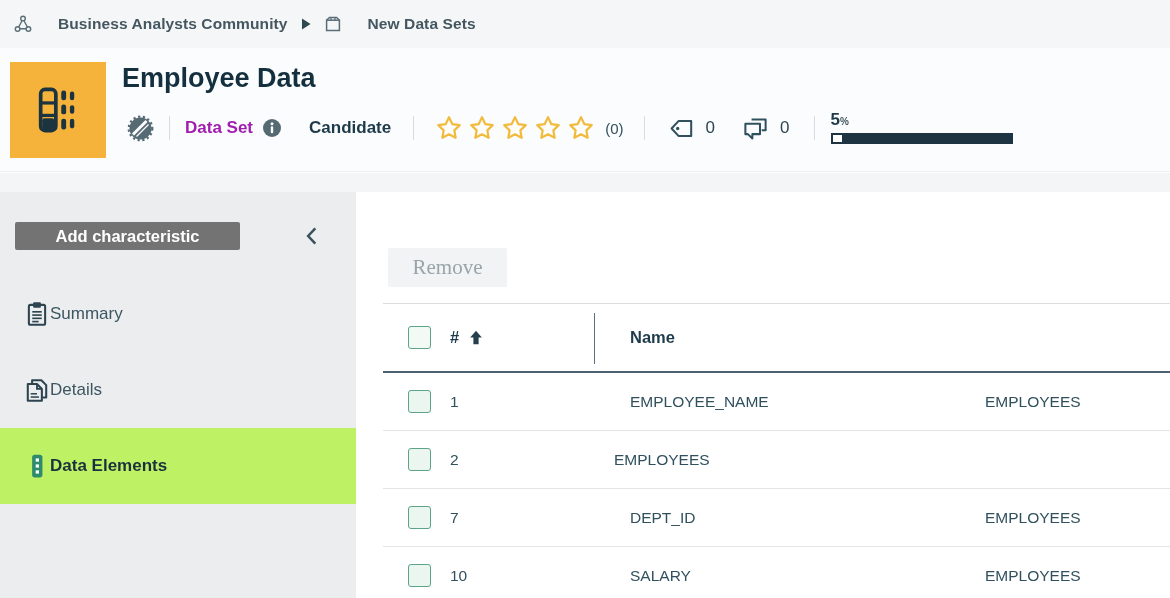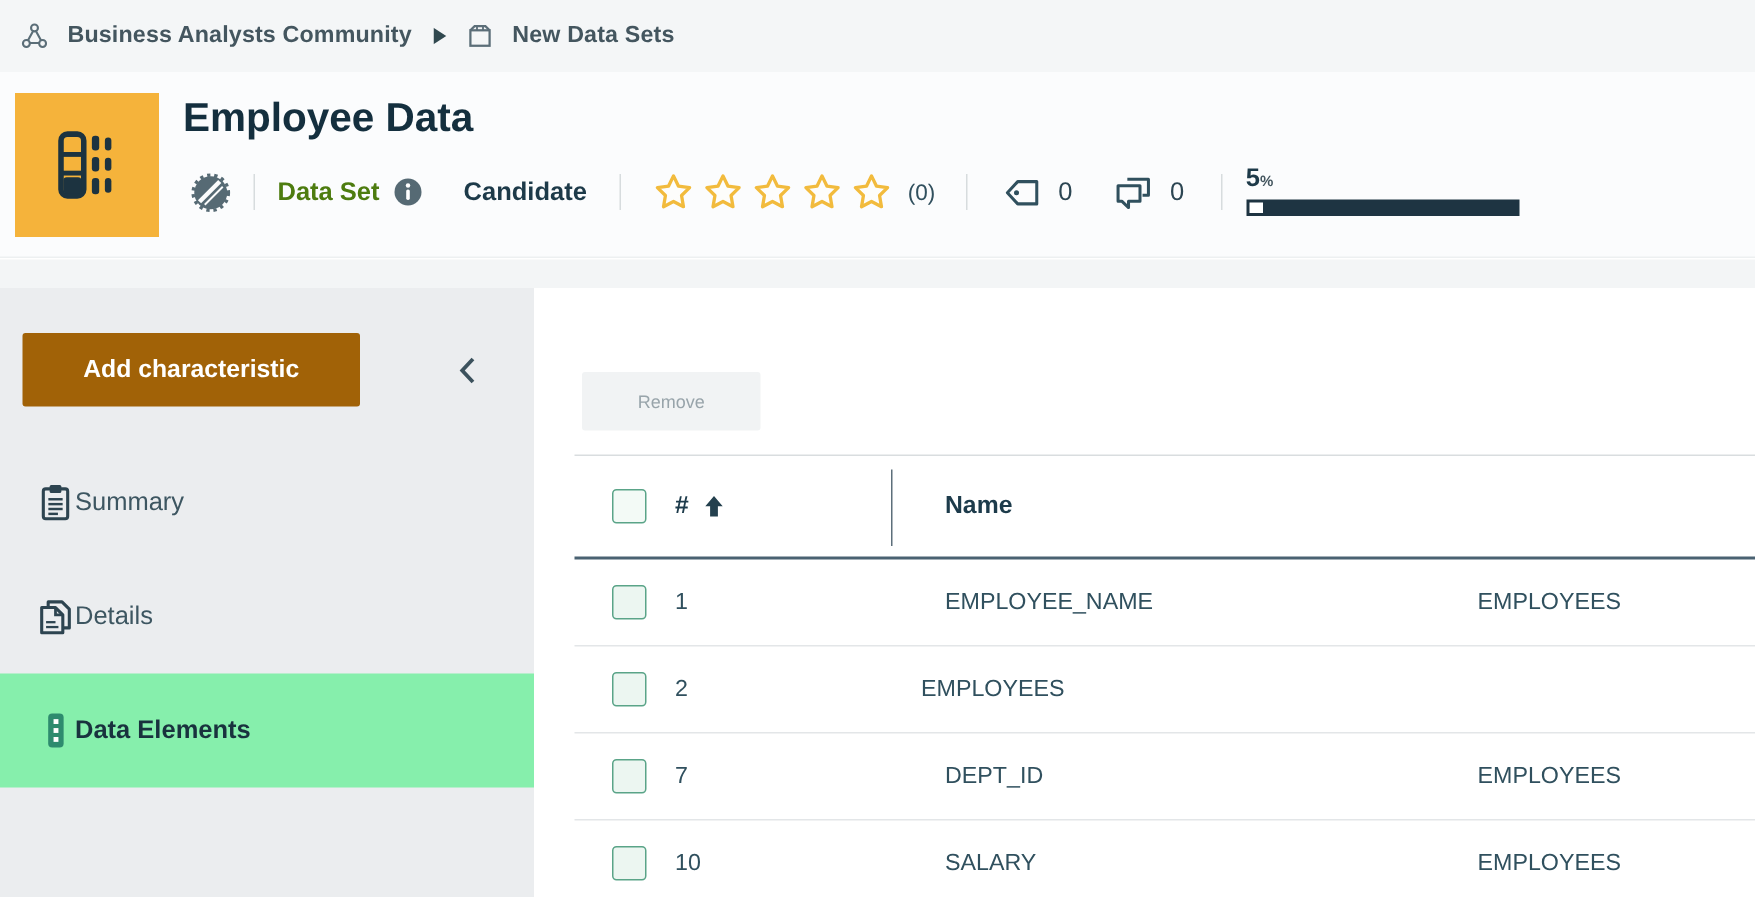--- a/index.html
+++ b/index.html
@@ -2,34 +2,34 @@
 <html><head>
 <meta charset="utf-8">
 <style>
   * { margin:0; padding:0; box-sizing:border-box; }
   html,body { width:1170px; height:598px; overflow:hidden;
     font-family:"Liberation Sans", sans-serif; background:#ffffff; color:#2c4653; }
 
   
   .breadcrumb-bar { height:48px; background:#f4f6f7; display:flex; align-items:center;
     padding-left:13px; }
-  .crumb { display:flex; align-items:center; gap:12px; cursor:pointer;text-align:center; }
+  .crumb { display:flex; align-items:center; gap:25px; cursor:pointer;text-align:center; }
   .crumb-label { font-size:15.5px; font-weight:bold; color:#44565f; letter-spacing:.1px; }
   .crumb-sep { margin:0 12px 0 14px; display:flex; align-items:center; }
 
   
   .header-band { height:124px; background:#fbfcfd; position:relative; border-bottom:1px solid #edf0f1; }
   .asset-tile { position:absolute; left:10px; top:14px; width:96px; height:96px;
     background:#f5b33b; display:flex; align-items:center; justify-content:center; }
   .header-content { margin-left:122px; padding-top:13px; }
   .page-title { font-size:27px; font-weight:bold; color:#142f3e; line-height:34px; }
   .meta-row { display:flex; align-items:center; margin-top:10px; height:46px; }
   .v-divider { width:1px; height:24px; background:#d7dcde; }
   .metatext { font-size:17px; font-weight:bold; color:#1d3a49; }
-  .type-label { color:#4d7c0f; margin-left:15px; }
+  .type-label { color:#a21caf; margin-left:15px; }
   .info-icon { margin-left:9px; display:flex; }
   .status-label { margin-left:27px; margin-right:22px; }
   .stars { display:flex; align-items:center; gap:5px; margin-left:21px; }
   .rating-count { font-size:15px; color:#31505e; margin:0 20px 0 10px; }
   .counter { display:flex; align-items:center; gap:11px; margin-left:23px; font-size:17px; color:#2c4653; cursor:pointer; }
   .counter + .counter { margin-left:27px; }
   .counter .num { font-size:17px; }
   .progress-wrap { margin-left:16px; margin-top:-2px; width:182px; }
   .progress-label { font-size:17px; font-weight:bold; color:#1d3a49; line-height:17px; }
   .progress-label .pct { font-size:10px; font-weight:bold; color:#44565f; }
@@ -38,35 +38,35 @@
   .meta-row .v-divider.before-progress { margin-left:24px; }
 
   
   .body-area { position:absolute; top:173px; left:0; right:0; bottom:0;
     background:#f3f5f6; padding-top:19px; }
   .body-inner { display:flex; height:100%; }
 
   
   .sidebar { width:356px; background:#ebedef; flex:none; }
   .add-row { padding:30px 34px 0 15px; display:flex; align-items:center; justify-content:space-between; }
-  .add-btn { background:#a16207; color:#ffffff; border:none; border-radius:2px;
+  .add-btn { background:#737373; color:#ffffff; border:none; border-radius:2px;
     font-family:"Liberation Sans",sans-serif; font-size:16.5px; font-weight:bold;
-    width:225px; height:49px; cursor:pointer; }
+    width:225px; height:28px; cursor:pointer; }
   .collapse-btn { background:none; border:none; cursor:pointer; display:flex; padding:0; }
   .nav { margin-top:26px; }
   .nav-item { height:76px; display:flex; align-items:center; padding-left:24px; cursor:pointer; }
   .nav-item .nav-label { font-size:17px; color:#3d5661; }
-  .nav-item.active { background:#86efac;padding-left:24px; }
+  .nav-item.active { background:#bef264;padding-left:24px; }
   .nav-item.active .nav-label { font-weight:bold; color:#19323e; }
   .nav-icon { width:26px; height:26px; flex:none; display:flex; }
 
   
   .main { flex:1; background:#ffffff; padding:56px 0 0 27px; min-width:0; }
   .remove-btn { background:#f1f3f4; color:#98a4aa; border:none; border-radius:2px;
-    font-family:Liberation Sans, sans-serif; font-size:12px;
+    font-family:Liberation Serif, serif; font-size:21px;
     width:119px; height:39px; margin-left:5px; cursor:default; }
   .table { margin-top:16px; border-top:1px solid #d9dddf; }
   .t-row { display:grid; grid-template-columns:67px 144px 371px 1fr; align-items:center; }
   .t-head { height:69px; border-bottom:2px solid #4a6272; }
   .t-head .cell { font-size:16.5px; font-weight:bold; color:#1d3b4b; }
   .t-body .t-row { height:58px; border-bottom:1px solid #e3e6e8; }
   .cell { position:relative; height:100%; display:flex; align-items:center; }
   .cell.c-check { padding-left:25px; }
   .cell.c-name, .cell.c-part { padding-left:36px; }
   .t-head .cell.c-name::before, .t-head .cell.c-part::before {

